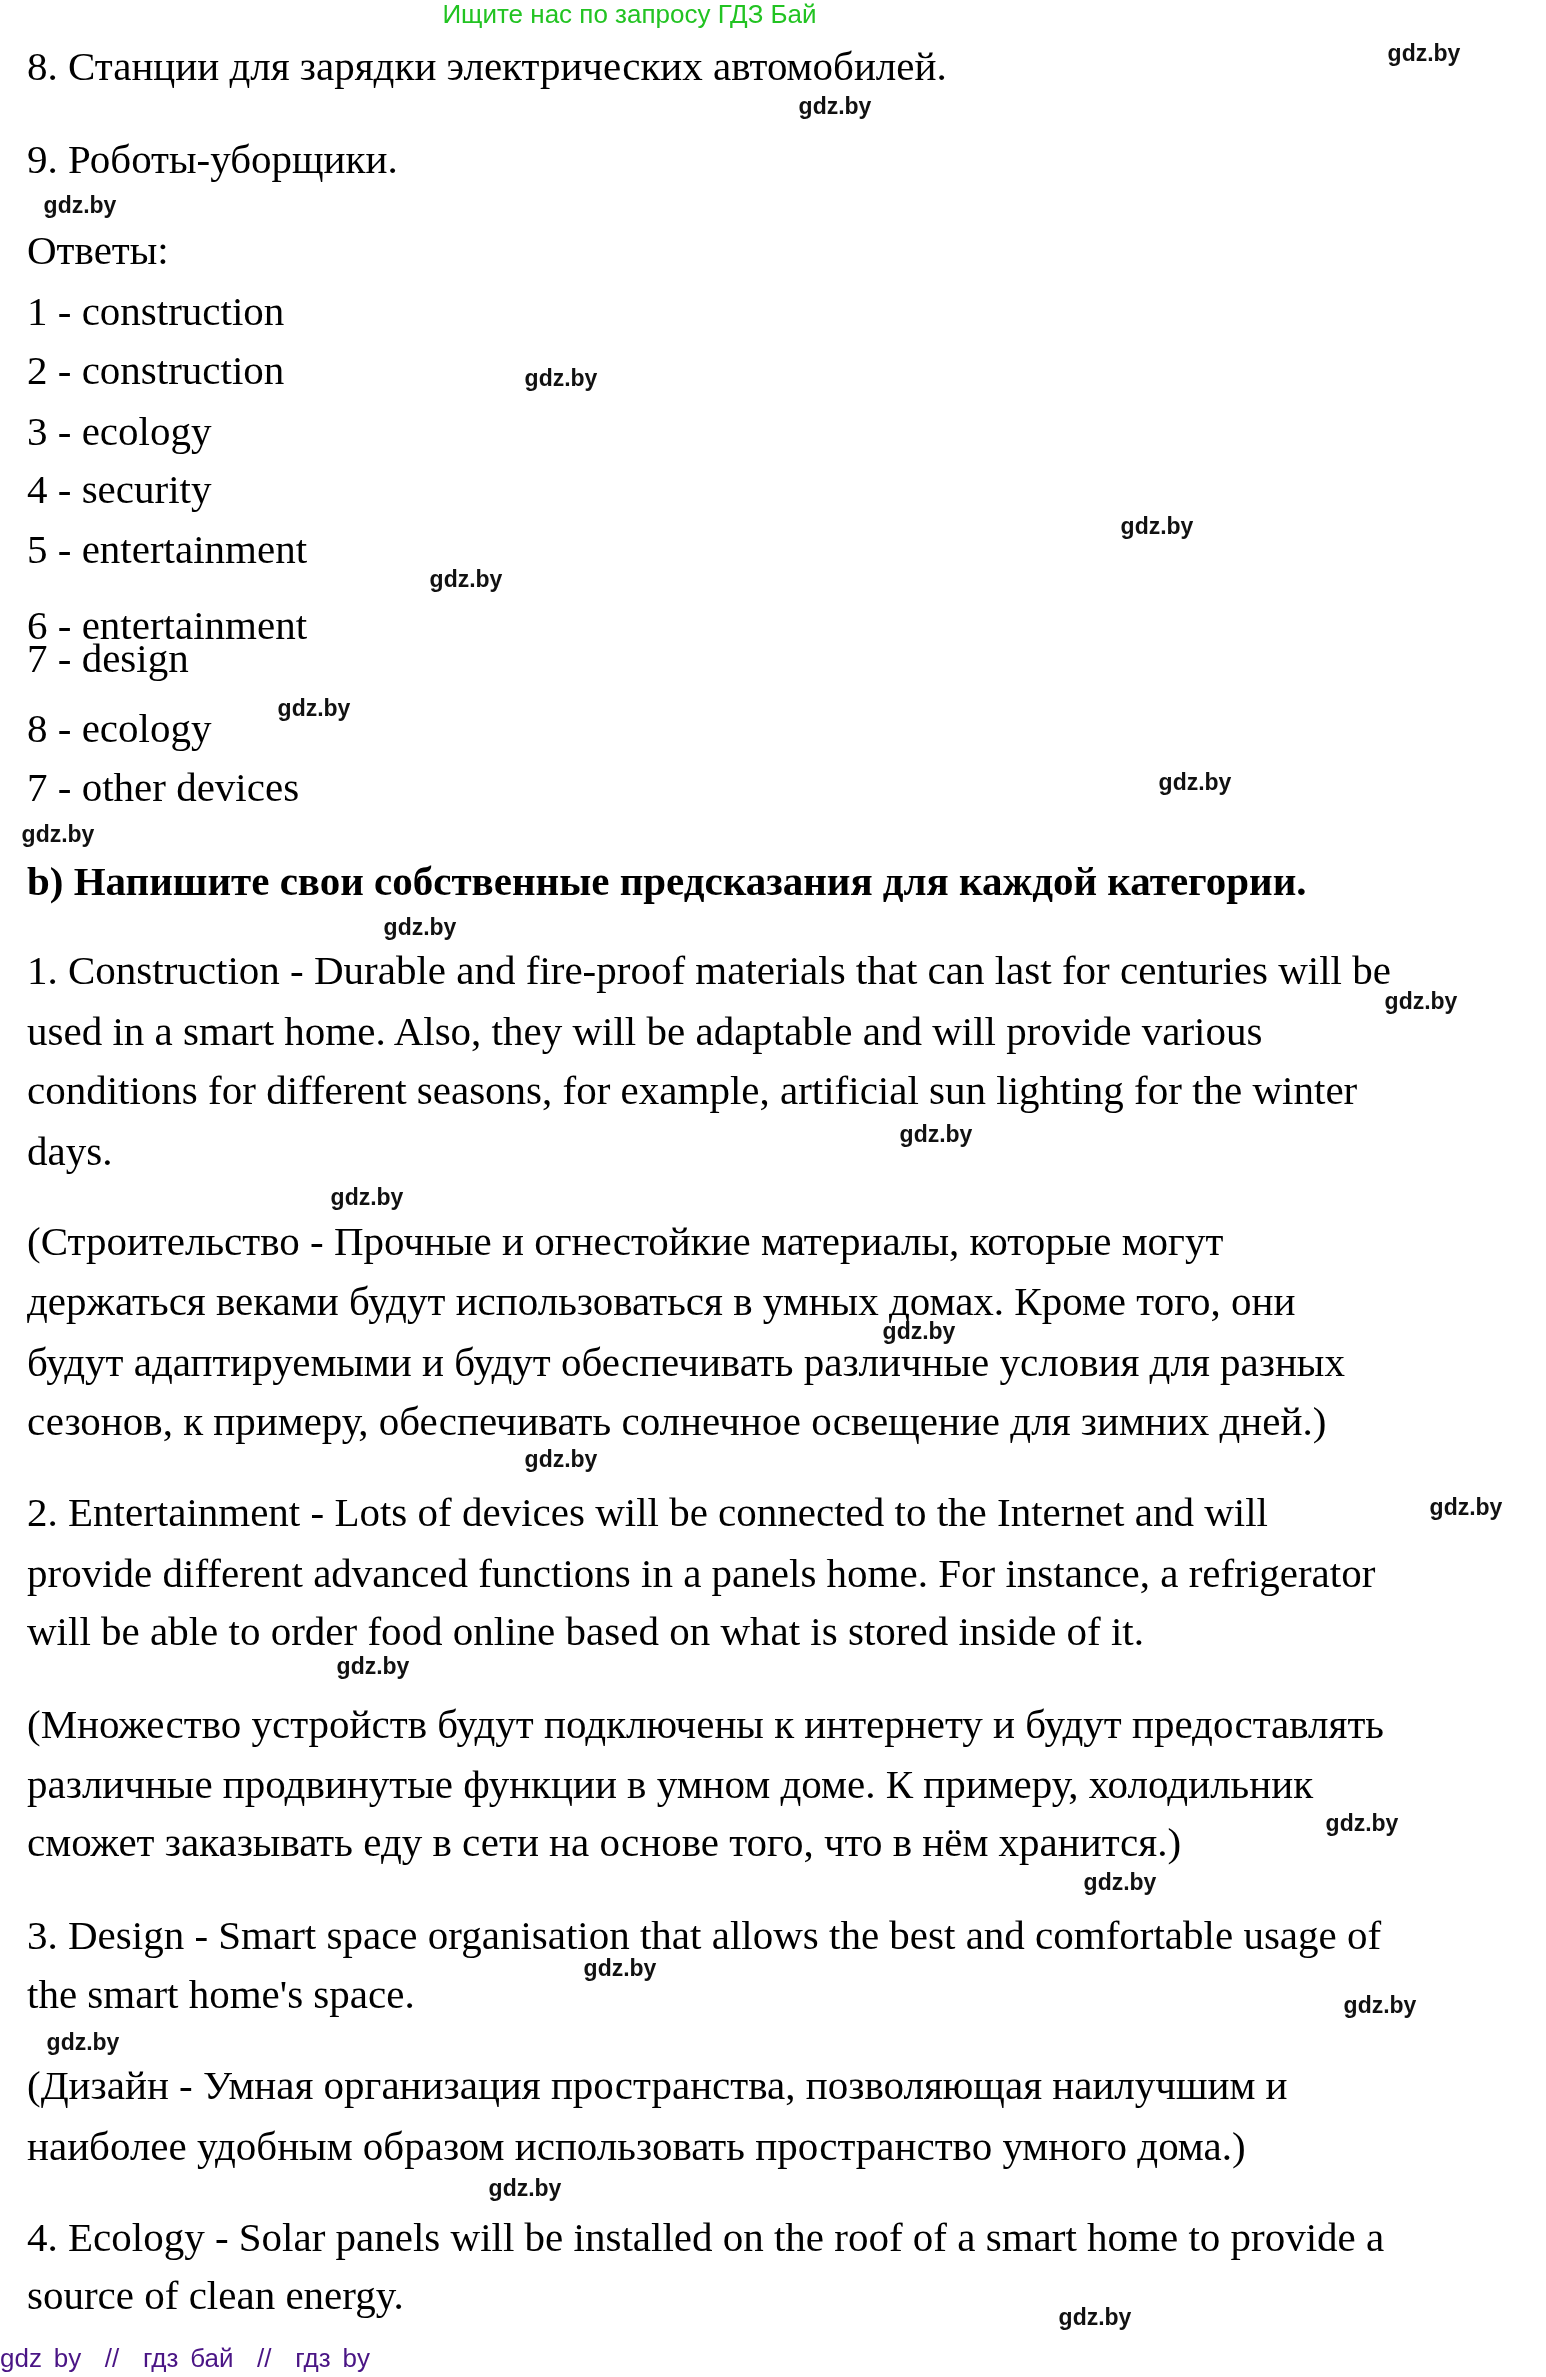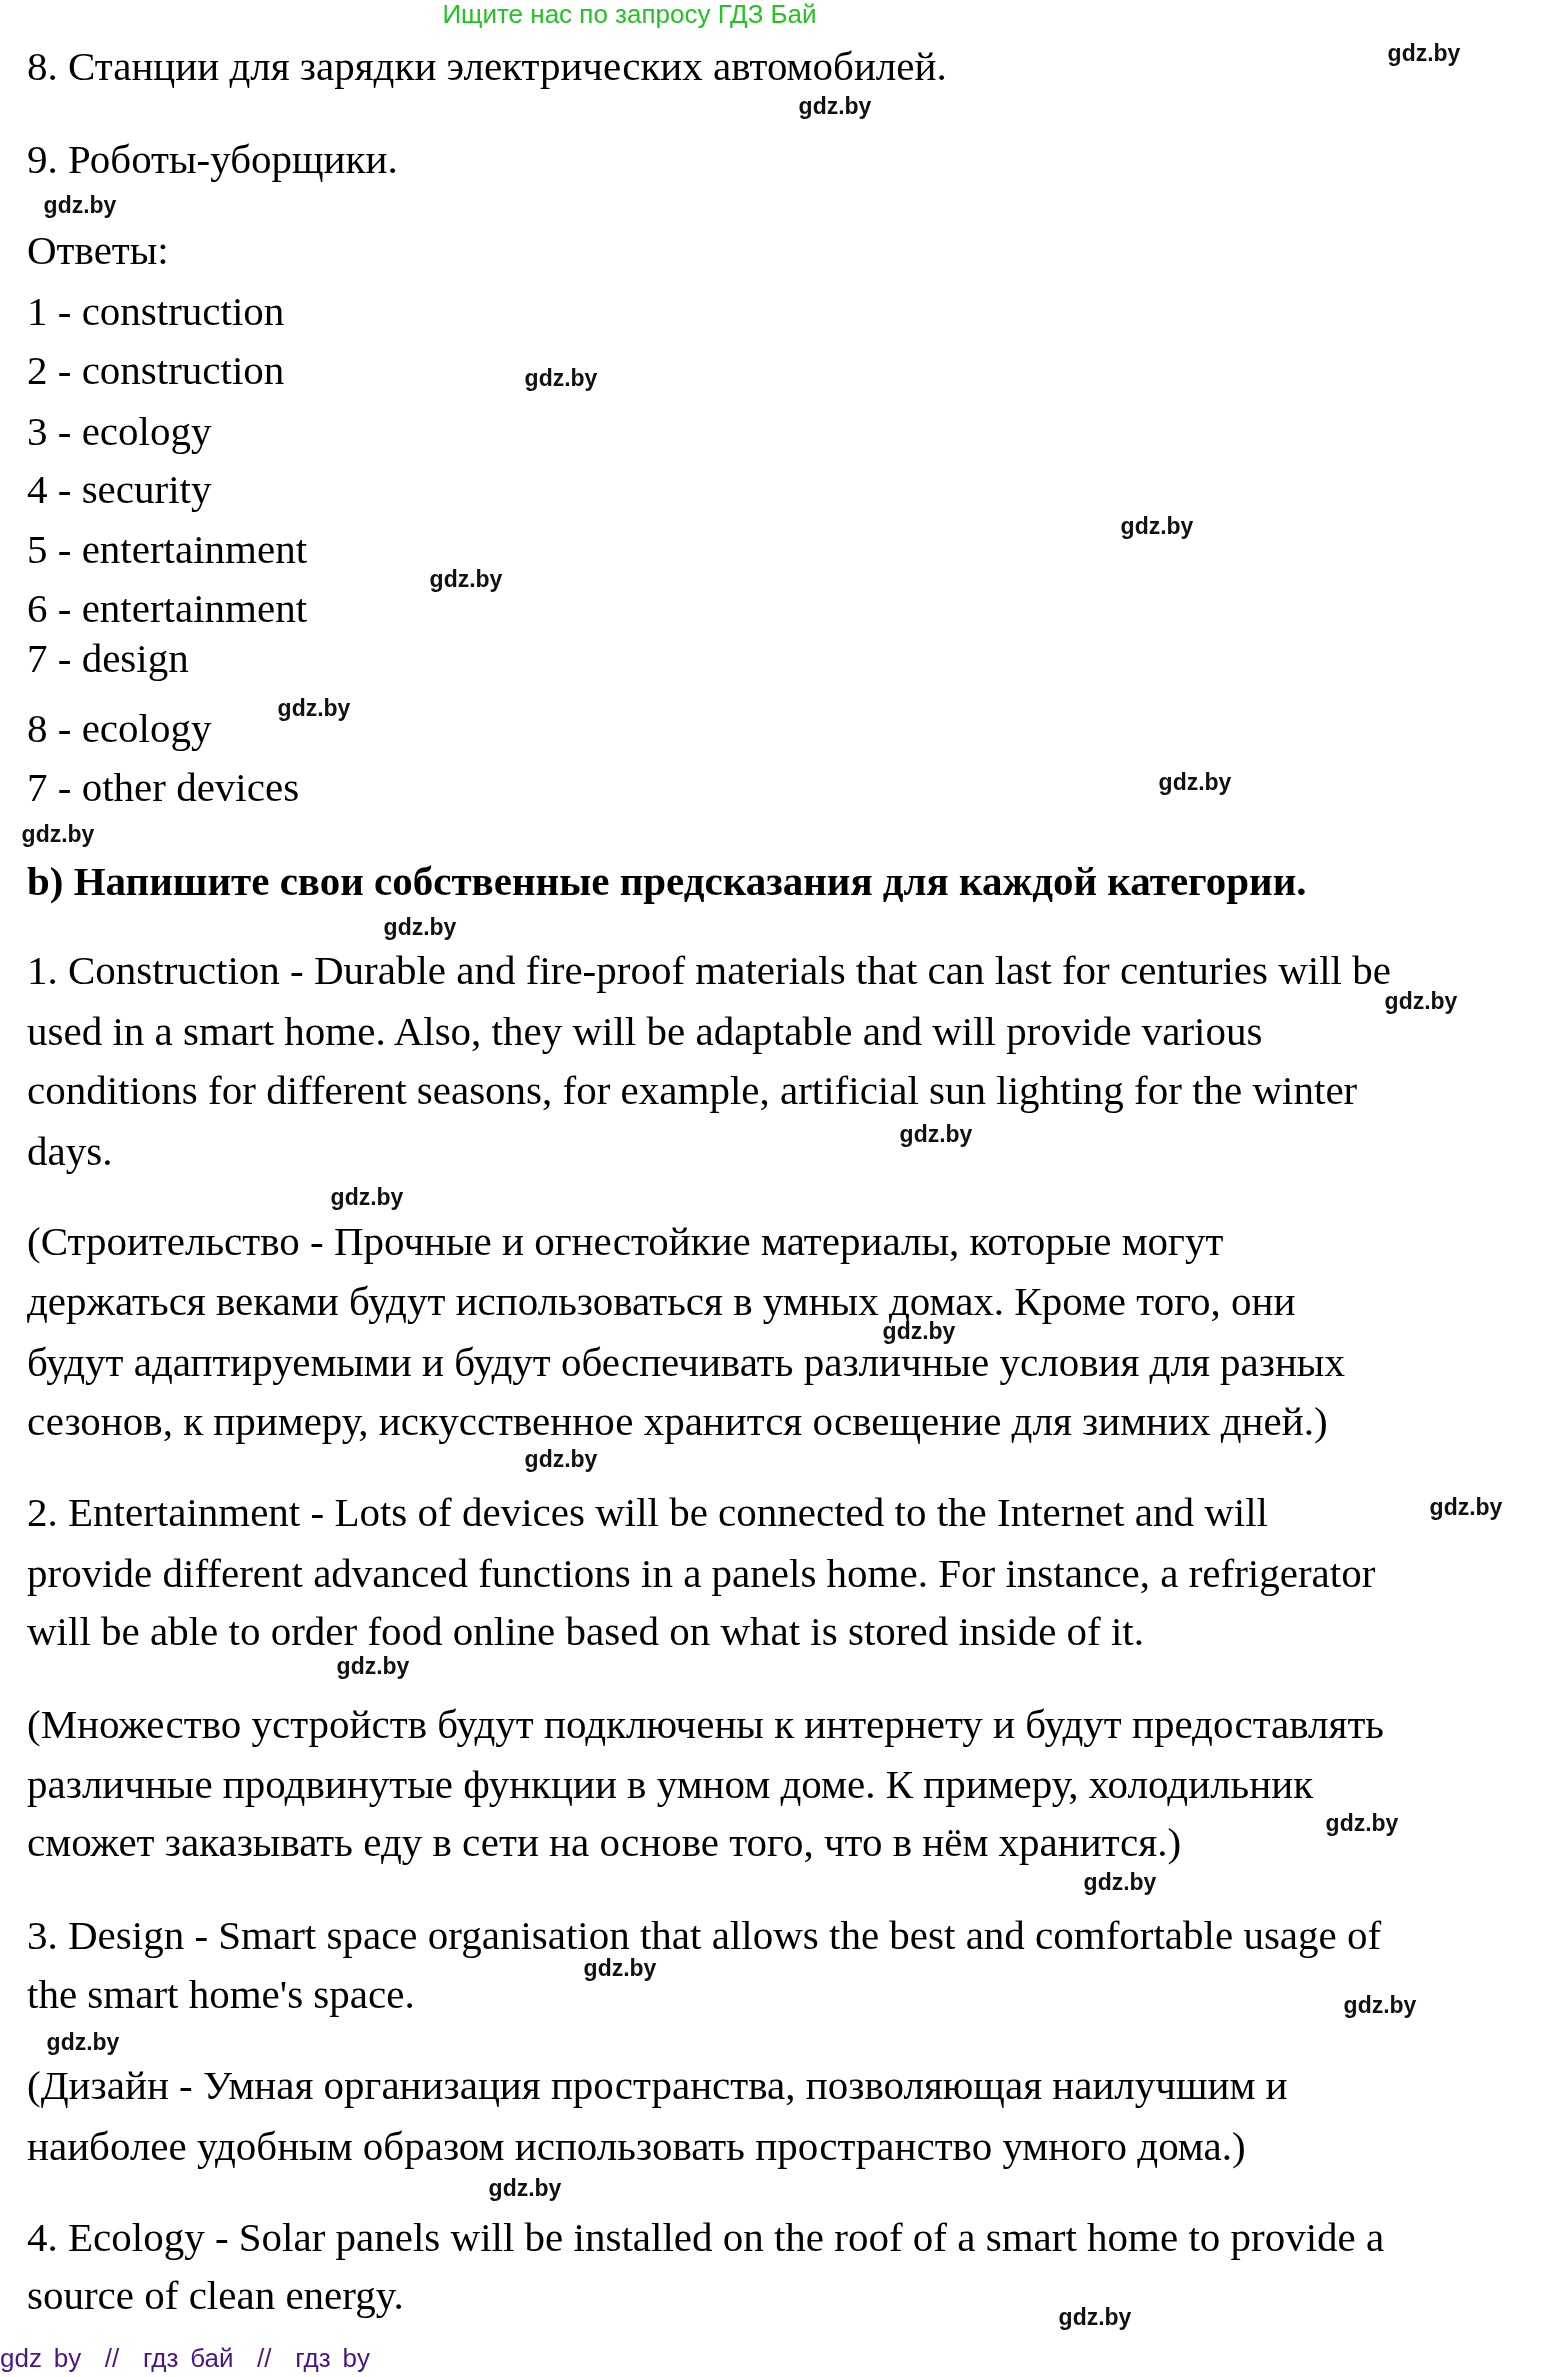--- a/index.html
+++ b/index.html
@@ -40,36 +40,36 @@
 <div id="doc">
   <div class="line" style="top:43px">8. Станции для зарядки электрических автомобилей.</div>
   <div class="line" style="top:136px">9. Роботы-уборщики.</div>
 
   <div class="line" style="top:227px">Ответы:</div>
   <div class="line" style="top:288px">1 - construction</div>
   <div class="line" style="top:347px">2 - construction</div>
   <div class="line" style="top:408px">3 - ecology</div>
   <div class="line" style="top:466px">4 - security</div>
   <div class="line" style="top:526px">5 - entertainment</div>
-  <div class="line" style="top:585px">6 - entertainment</div>
+  <div class="line" style="top:602px">6 - entertainment</div>
   <div class="line" style="top:635px">7 - design</div>
   <div class="line" style="top:705px">8 - ecology</div>
   <div class="line" style="top:764px">7 - other devices</div>
 
   <div class="line bold" style="top:858px">b) Напишите свои собственные предсказания для каждой категории.</div>
 
   <div class="line" style="top:947px">1. Construction - Durable and fire-proof materials that can last for centuries will be</div>
   <div class="line" style="top:1008px">used in a smart home. Also, they will be adaptable and will provide various</div>
   <div class="line" style="top:1067px">conditions for different seasons, for example, artificial sun lighting for the winter</div>
   <div class="line" style="top:1128px">days.</div>
 
   <div class="line" style="top:1218px">(Строительство - Прочные и огнестойкие материалы, которые могут</div>
   <div class="line" style="top:1278px">держаться веками будут использоваться в умных домах. Кроме того, они</div>
   <div class="line" style="top:1339px">будут адаптируемыми и будут обеспечивать различные условия для разных</div>
-  <div class="line" style="top:1398px">сезонов, к примеру, искусственное хранится освещение для зимних дней.)</div>
+  <div class="line" style="top:1398px">сезонов, к примеру, обеспечивать солнечное освещение для зимних дней.)</div>
 
   <div class="line" style="top:1489px">2. Entertainment - Lots of devices will be connected to the Internet and will</div>
   <div class="line" style="top:1550px">provide different advanced functions in a panels home. For instance, a refrigerator</div>
   <div class="line" style="top:1608px">will be able to order food online based on what is stored inside of it.</div>
 
   <div class="line" style="top:1701px">(Множество устройств будут подключены к интернету и будут предоставлять</div>
   <div class="line" style="top:1761px">различные продвинутые функции в умном доме. К примеру, холодильник</div>
   <div class="line" style="top:1819px">сможет заказывать еду в сети на основе того, что в нём хранится.)</div>
 
   <div class="line" style="top:1912px">3. Design - Smart space organisation that allows the best and comfortable usage of</div>

